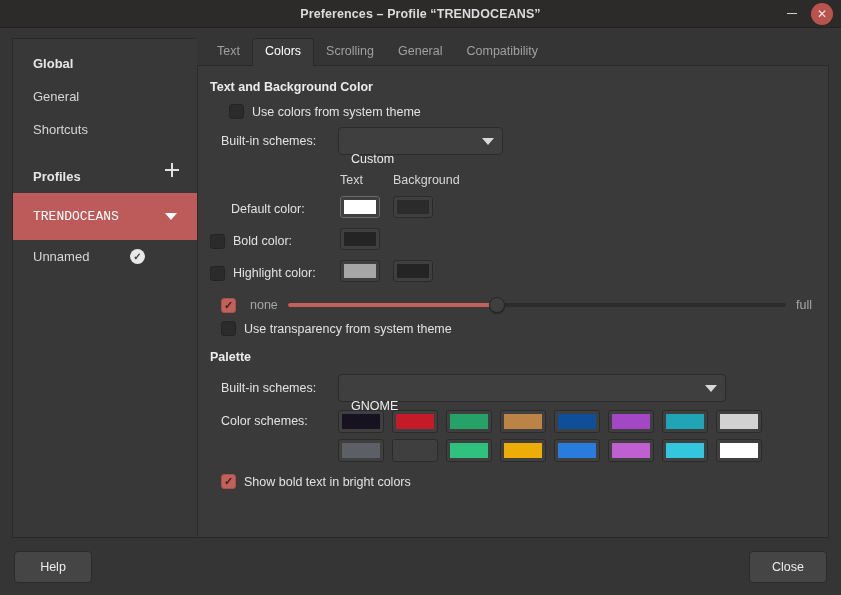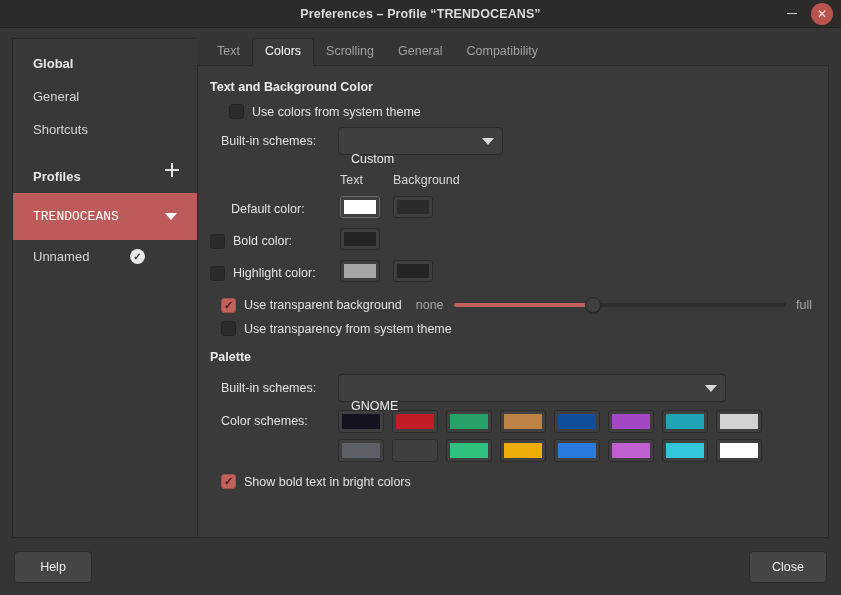--- a/index.html
+++ b/index.html
@@ -368,21 +368,20 @@
                 <span class="cb"></span>
                 <span class="txt" style="margin-left:8px;">Highlight color:</span>
               </span>
             <span class="cg-text"><span class="swatch"><i style="background:#a6a6a6"></i></span></span>
             <span class="cg-bg"><span class="swatch"><i style="background:#242424"></i></span></span>
           </div>
         </div>
 
         <div class="row" style="margin:6px 0 6px 13px;">
           <span class="cb checked">✓</span>
-          <span class="cb-label">Use transparent background</span>
           <span class="slider-wrap" style="margin-left:14px;">
             <span class="sl-cap">none</span>
             <span class="sl-track">
               <span class="sl-bar"></span>
               <span class="sl-fill" id="sl-fill" style="width: 42%;"></span>
               <span class="sl-knob" id="sl-knob" style="left: 42%;"></span>
             </span>
             <span class="sl-cap">full</span>
           </span>
         </div>

